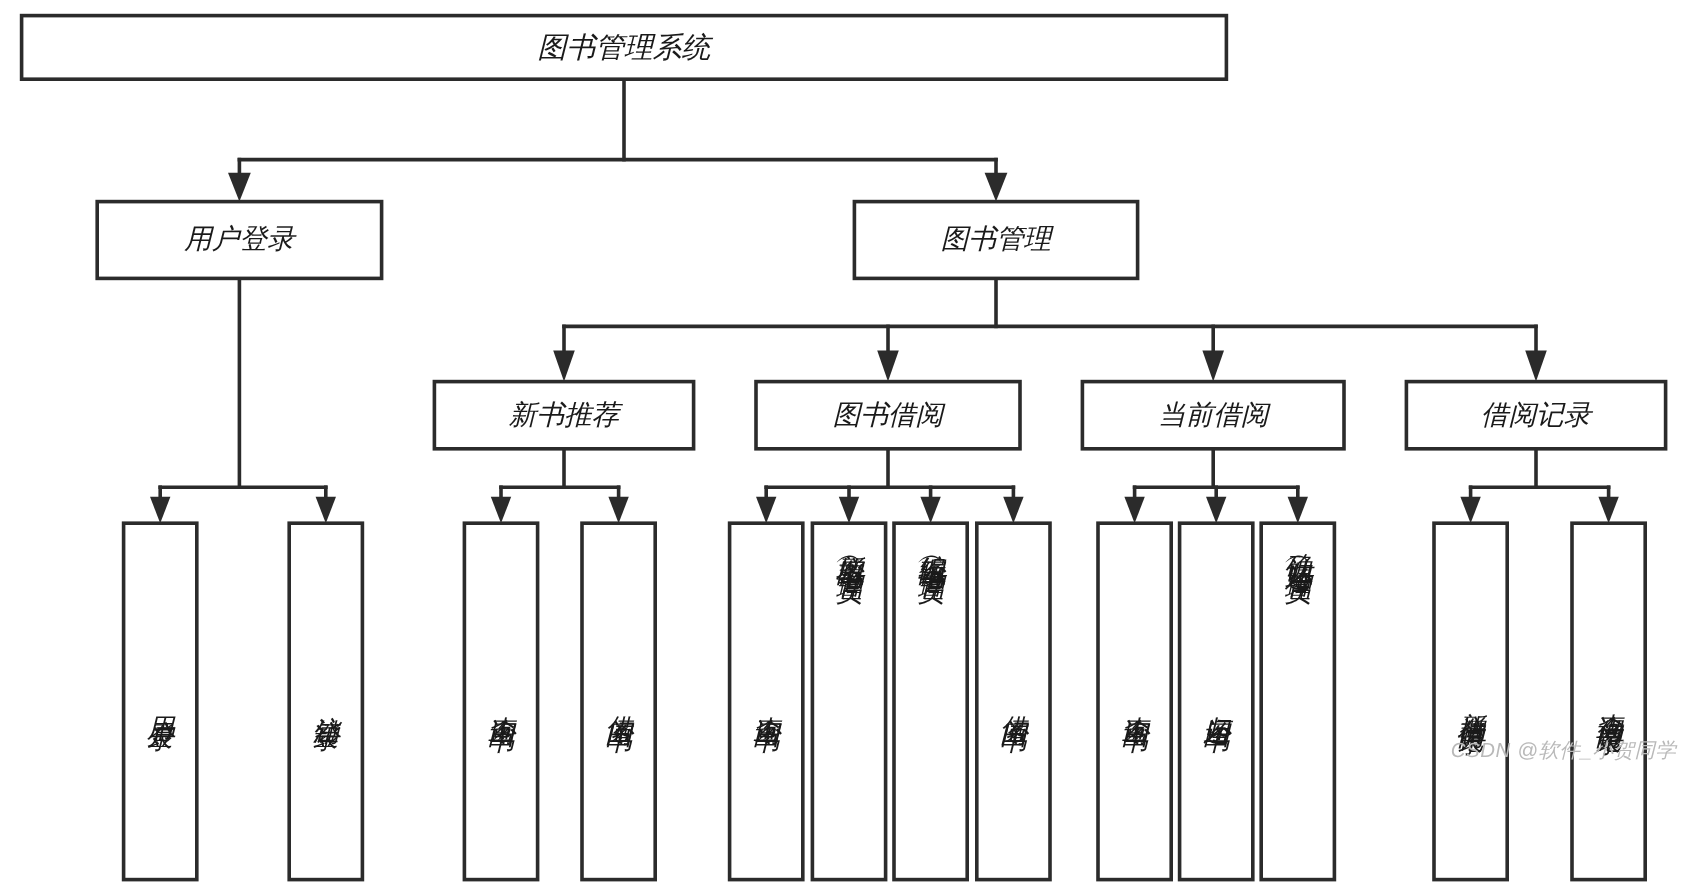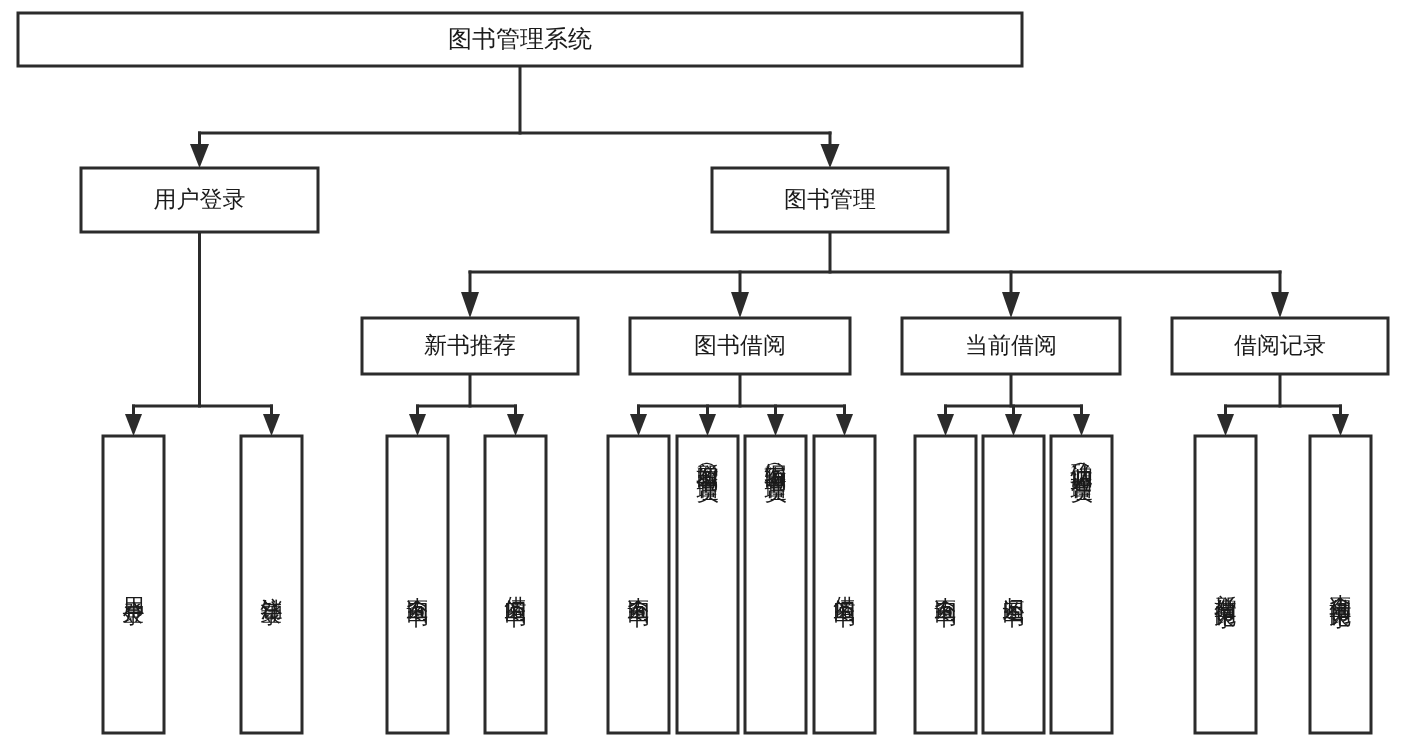--- a/index.html
+++ b/index.html
@@ -13,20 +13,21 @@
     font-family: "Liberation Sans", "DejaVu Sans", sans-serif;
     overflow: hidden;
     position: relative;
   }
   #diagram-root {
     position: absolute;
     left: 0;
     top: 0;
     width: 1405px;
     height: 643px;
+    font-style: italic;
   }
   svg.flow {
     display: block;
     width: 1405px;
     height: 747px;
   }
   .node-rect {
     fill: #ffffff;
     stroke: #2b2b2b;
     stroke-width: 3;
@@ -282,13 +283,14 @@
       <rect class="node-rect" x="1310" y="436" width="61" height="297"></rect>
       <foreignObject x="1310" y="436" width="61" height="297">
         <div xmlns="http://www.w3.org/1999/xhtml" style="width:61px;height:297px;display:flex;align-items:center;justify-content:center;">
           <span class="node-label label-v" style="writing-mode:vertical-rl;text-orientation:upright;font-size:22px;letter-spacing:3px;color:#1a1a1a;font-family:'Liberation Sans','DejaVu Sans',sans-serif;">查询借阅记录</span>
         </div>
       </foreignObject>
     </g>
 
   </svg>
 
+  <div class="watermark">CSDN @软件_小贺同学</div>
 </div>
 
 </body></html>

